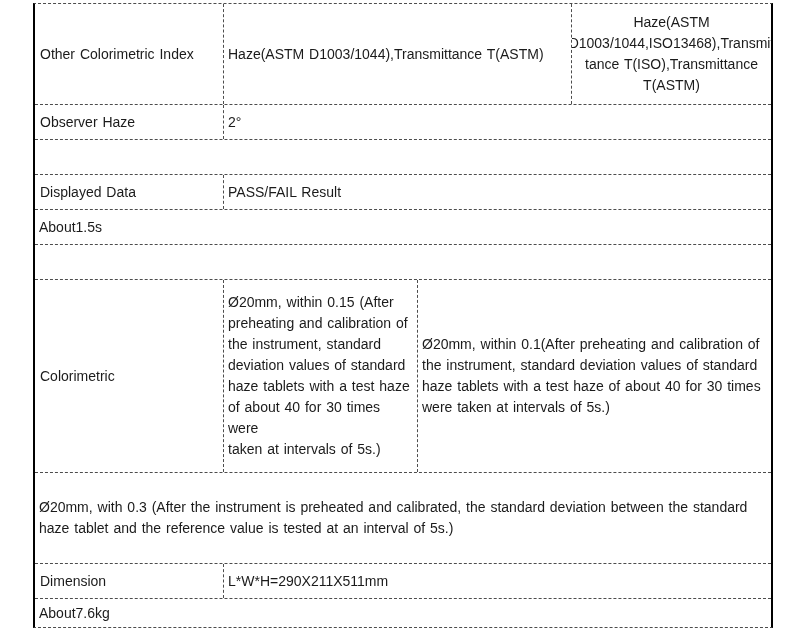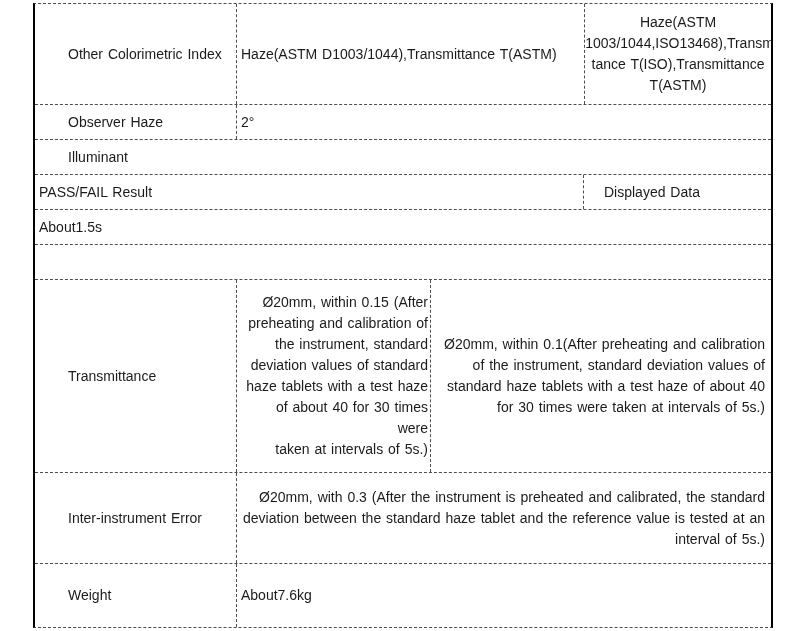--- a/index.html
+++ b/index.html
@@ -35,22 +35,22 @@
   .cell {
     display: flex;
     align-items: center;
     overflow: hidden;
     min-width: 0;
     overflow-wrap: break-word;
     word-wrap: break-word;
     padding: 2px 6px 2px 4px;
   }
   .cell + .cell { border-left: 1px dashed #4d4d4d; }
-  .label { width: 188px; flex: none; padding-left: 20px; margin-left: 13px; }
-  .val { flex: 1 1 auto; text-align: right; }
+  .label { width: 188px; flex: none; padding-left: 5px; }
+  .val { flex: 1 1 auto; }
   .mid-r1 { width: 348px; flex: none; }
   .mid-r7 { width: 194px; flex: none; padding-right: 2px; }
   .center { text-align: center; justify-content: center; padding: 2px 4px; }
   .pre { white-space: pre-line; }
   .h-r1  { height: 100px; }
   .h-std { height: 35px; }
   .h-r7  { height: 193px; }
   .h-r8  { height: 91px; }
   .h-r10 { flex: 1 1 auto; }
 </style>
@@ -68,52 +68,53 @@
 tance T(ISO),Transmittance
 T(ASTM)</div>
     </div>
 
     <div class="row h-std">
       <div class="cell label">Observer Haze</div>
       <div class="cell val">2°</div>
     </div>
 
     <div class="row h-std">
-      <div class="cell label">Illuminant</div>
     </div>
 
     <div class="row h-std">
+      <div class="cell label">Displayed Data</div>
       <div class="cell val">PASS/FAIL Result</div>
-      <div class="cell label">Displayed Data</div>
     </div>
 
     <div class="row h-std">
       <div class="cell val">About1.5s</div>
     </div>
 
     <div class="row h-std">
     </div>
 
     <div class="row h-r7">
-      <div class="cell label">Transmittance</div>
+      <div class="cell label">Colorimetric</div>
       <div class="cell val mid-r7 pre">Ø20mm, within 0.15 (After
 preheating and calibration of
 the instrument, standard
 deviation values of standard
 haze tablets with a test haze
 of about 40 for 30 times were
 taken at intervals of 5s.)</div>
       <div class="cell val">Ø20mm, within 0.1(After preheating and calibration of the instrument, standard deviation values of standard haze tablets with a test haze of about 40 for 30 times were taken at intervals of 5s.)</div>
     </div>
 
     <div class="row h-r8">
-      <div class="cell label">Inter-instrument Error</div>
       <div class="cell val">Ø20mm, with 0.3 (After the instrument is preheated and calibrated, the standard deviation between the standard haze tablet and the reference value is tested at an interval of 5s.)</div>
     </div>
 
+    <div class="row h-std">
+      <div class="cell label">Dimension</div>
+      <div class="cell val">L*W*H=290X211X511mm</div>
+    </div>
 
     <div class="row h-r10">
-      <div class="cell label">Weight</div>
       <div class="cell val">About7.6kg</div>
     </div>
 
   </div>
 </div>
 
 </body></html>

